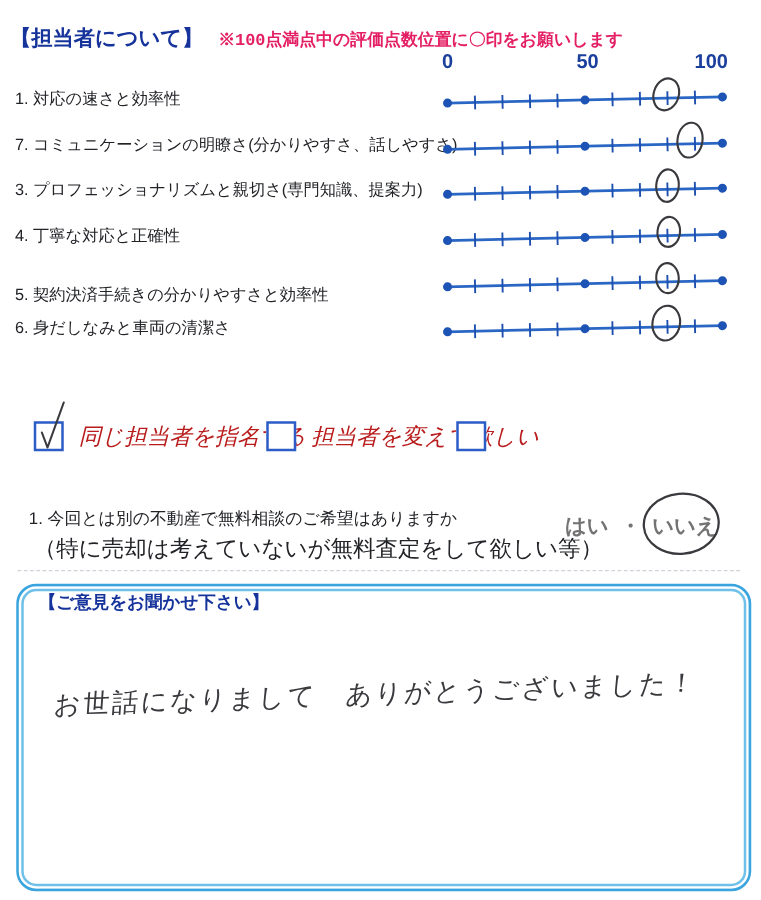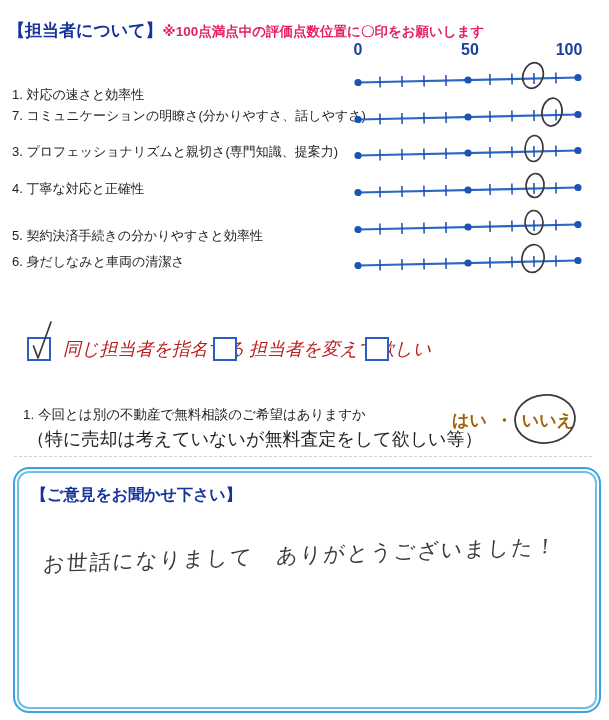--- a/index.html
+++ b/index.html
@@ -1,69 +1,69 @@
 <!DOCTYPE html>
 <html><head>
 <meta charset="utf-8">
 <style>
   html,body{margin:0;padding:0;background:#ffffff;}
   .page{
     position:relative;width:609px;height:720px;background:#ffffff;
     font-family:"Liberation Sans","DejaVu Sans",sans-serif;overflow:hidden;
   }
   .h-blue{color:#15339b;font-weight:bold;font-size:17px;}
-  .sec1-head{position:absolute;left:8px;top:19px;display:flex;align-items:baseline;white-space:nowrap;}
-  .note-red{color:#e41f63;font-weight:bold;font-size:13.5px;}
+  .sec1-head{position:absolute;left:8px;top:19px;display:flex;align-items:baseline;gap:12px;white-space:nowrap;}
+  .note-red{color:#e41f63;font-weight:bold;font-size:13.5px;font-family:Liberation Mono, monospace;}
   .scale-num{position:absolute;top:41px;transform:translateX(-50%);color:#1b3f9c;font-weight:bold;font-size:16px;}
   .item-label{position:absolute;left:12px;font-size:13px;color:#222327;white-space:nowrap;}
   .scale{position:absolute;left:346px;overflow:visible;}
   .scale .axis{stroke:#2a66c4;stroke-width:2.2;}
   .scale .ticks line{stroke:#1d4fae;stroke-width:1.5;}
   .scale .dot{fill:#1c53b4;}
   .scale .mark{fill:none;stroke:#3a3a3e;stroke-width:1.7;}
   .q7-text{position:absolute;left:10px;top:295px;font-size:13.5px;color:#222327;white-space:nowrap;}
   .cb-opt{position:absolute;top:337px;display:flex;align-items:center;gap:12px;height:24px;}
   .cb-box{width:20px;height:20px;border:2px solid #2c5cc5;position:relative;flex:none;background:#fff;}
   .check{position:absolute;left:0;top:0;overflow:visible;}
   .check path{fill:none;stroke:#3a3a3e;stroke-width:1.7;stroke-linecap:round;stroke-linejoin:round;}
   .cb-label{font-size:18px;color:#b91c1c;white-space:nowrap;font-style:italic;}
   .sec2-title{position:absolute;left:8px;top:380px;font-size:18px;}
   .q-line1{position:absolute;left:14px;top:406px;font-size:13.5px;color:#222327;white-space:nowrap;margin-left:9px;}
   .q-line2{position:absolute;left:27px;top:427px;font-size:18px;color:#222327;white-space:nowrap;}
-  .yesno{position:absolute;left:452px;top:409px;color:#a16207;font-weight:bold;font-size:17px;display:flex;gap:9px;align-items:baseline;}
+  .yesno{position:absolute;left:452px;top:409px;color:#737373;font-weight:bold;font-size:17px;display:flex;gap:9px;align-items:baseline;}
   .no-circle{position:absolute;left:436px;top:390px;overflow:visible;pointer-events:none;}
   .no-circle ellipse{fill:none;stroke:#3a3a3e;stroke-width:1.8;}
   .dashed-sep{position:absolute;left:14px;top:456px;width:578px;border-top:1px dashed #c6cbd4;opacity:.85;}
   .comment-box{
     position:absolute;left:13px;top:467px;width:584px;height:242px;
     border:2px solid #39a4de;border-radius:16px;background:#fff;
     box-shadow:inset 0 0 0 2px #ffffff, inset 0 0 0 4px #6fc0e8;
   }
-  .cb-title{position:absolute;left:16px;top:16px;font-size:16px;}
+  .cb-title{position:absolute;left:16px;top:4px;font-size:14px;}
   .handwriting{
     position:absolute;left:28px;top:72px;font-size:21px;color:#3a3a3e;
     transform:rotate(-2deg) skewX(-6deg);letter-spacing:2px;white-space:nowrap;
   }
 </style>
 </head>
 <body>
 
 <div class="page">
 
   <div class="sec1-head">
     <span class="h-blue">【担当者について】</span>
     <span class="note-red">※100点満点中の評価点数位置に〇印をお願いします</span>
   </div>
 
   <span class="scale-num" style="left:358px">0</span>
   <span class="scale-num" style="left:470px">50</span>
   <span class="scale-num" style="left:569px">100</span>
 
   <div id="items">
-      <span class="item-label" style="top: 86px;">1. 対応の速さと効率性</span>
+      <span class="item-label" style="top: 70px;">1. 対応の速さと効率性</span>
       <svg class="scale" style="top:46px" width="252" height="58" viewBox="0 0 252 58">
         <g transform="rotate(-1.3 122 34)">
           <line class="axis" x1="12" y1="34" x2="232" y2="34"></line>
           <g class="ticks">
             <line x1="34.0" y1="28.5" x2="34.0" y2="39.5"></line>
             <line x1="56.0" y1="28.5" x2="56.0" y2="39.5"></line>
             <line x1="78.0" y1="28.5" x2="78.0" y2="39.5"></line>
             <line x1="100.0" y1="28.5" x2="100.0" y2="39.5"></line>
             <line x1="144.0" y1="28.5" x2="144.0" y2="39.5"></line>
             <line x1="166.0" y1="28.5" x2="166.0" y2="39.5"></line>

